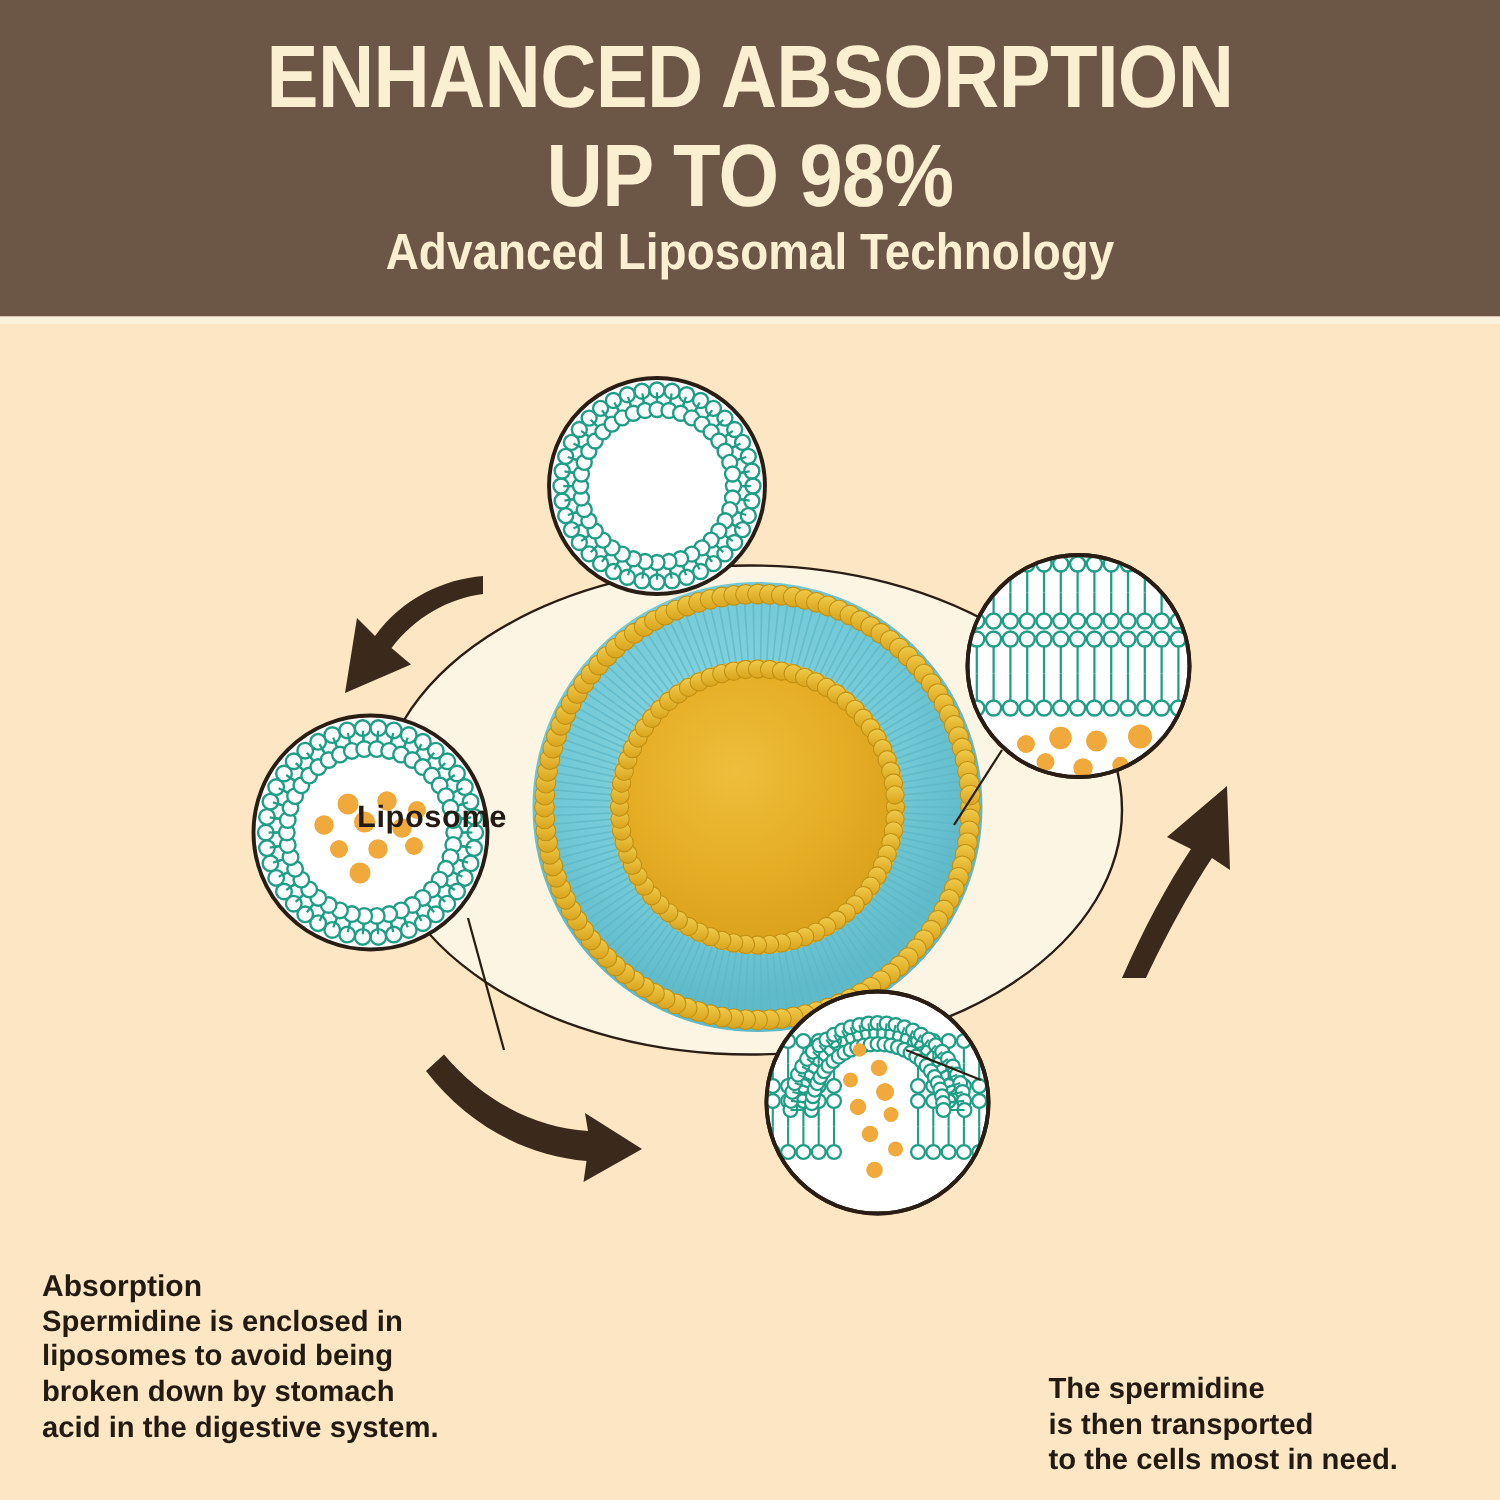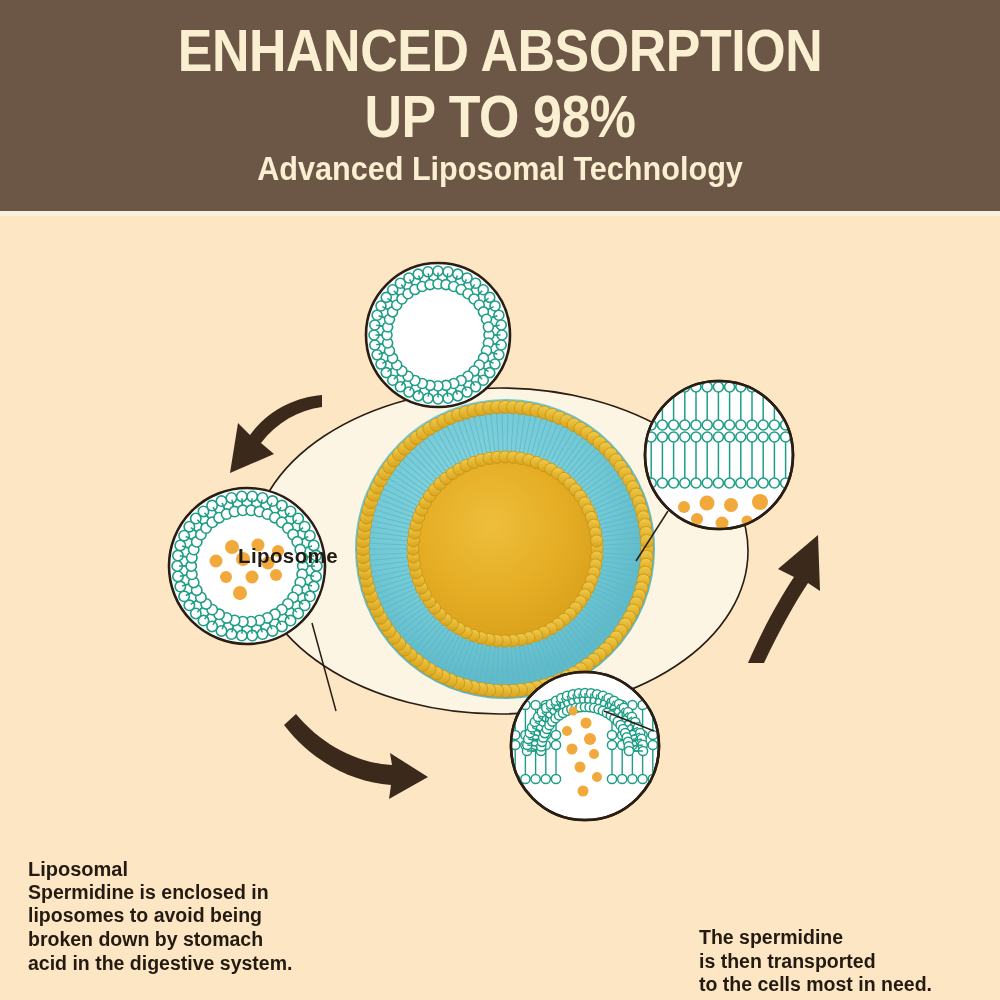--- a/index.html
+++ b/index.html
@@ -84,21 +84,21 @@
     font-weight: bold;
     letter-spacing: -0.4px;
     transform: scaleX(0.94);
     white-space: nowrap;
     line-height: 1;
   }
 
   
   #stage {
     position: absolute;
-    left: 0; top: 211px;
+    left: 0; top: 200px;
     width: 1000px;
     height: 574px;
     z-index: 1;
     border-radius: 29px;
   }
   #stage-svg { position: absolute; left: 0; top: 0; }
 
   
   .callout {
     position: absolute;
@@ -1277,21 +1277,21 @@
       <g stroke="#2A1D14" stroke-width="1.5" fill="none">
         <path d="M312,412 L336,500"></path>
         <path d="M668,300 L636,350"></path>
         <path d="M654,520 L604,500"></path>
       </g>
     </svg>
 
     <div class="callout" id="label-liposome">Liposome</div>
 
     <div class="callout" id="callout-spermidine">
-      <span class="ttl">Liposomal</span><span>Spermidine is enclosed in
+      <span class="ttl">Absorption</span><span>Spermidine is enclosed in
 liposomes to avoid being
 broken down by stomach
 acid in the digestive system.</span>
     </div>
 
 
     <div class="callout" id="callout-transport">The spermidine
  is then transported
 to the cells most in need.</div>
   </div>

